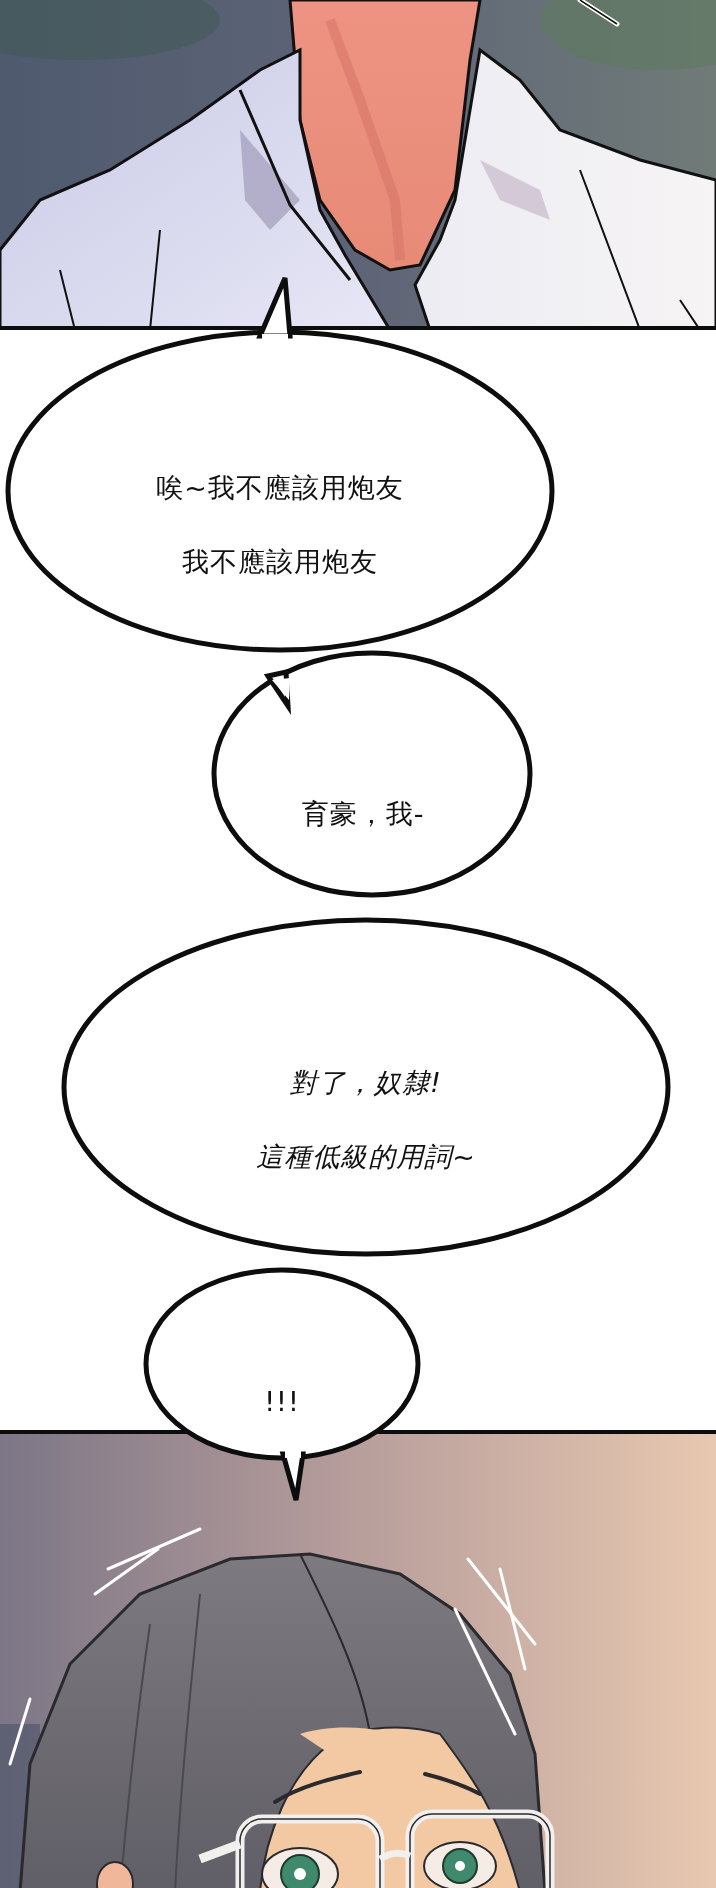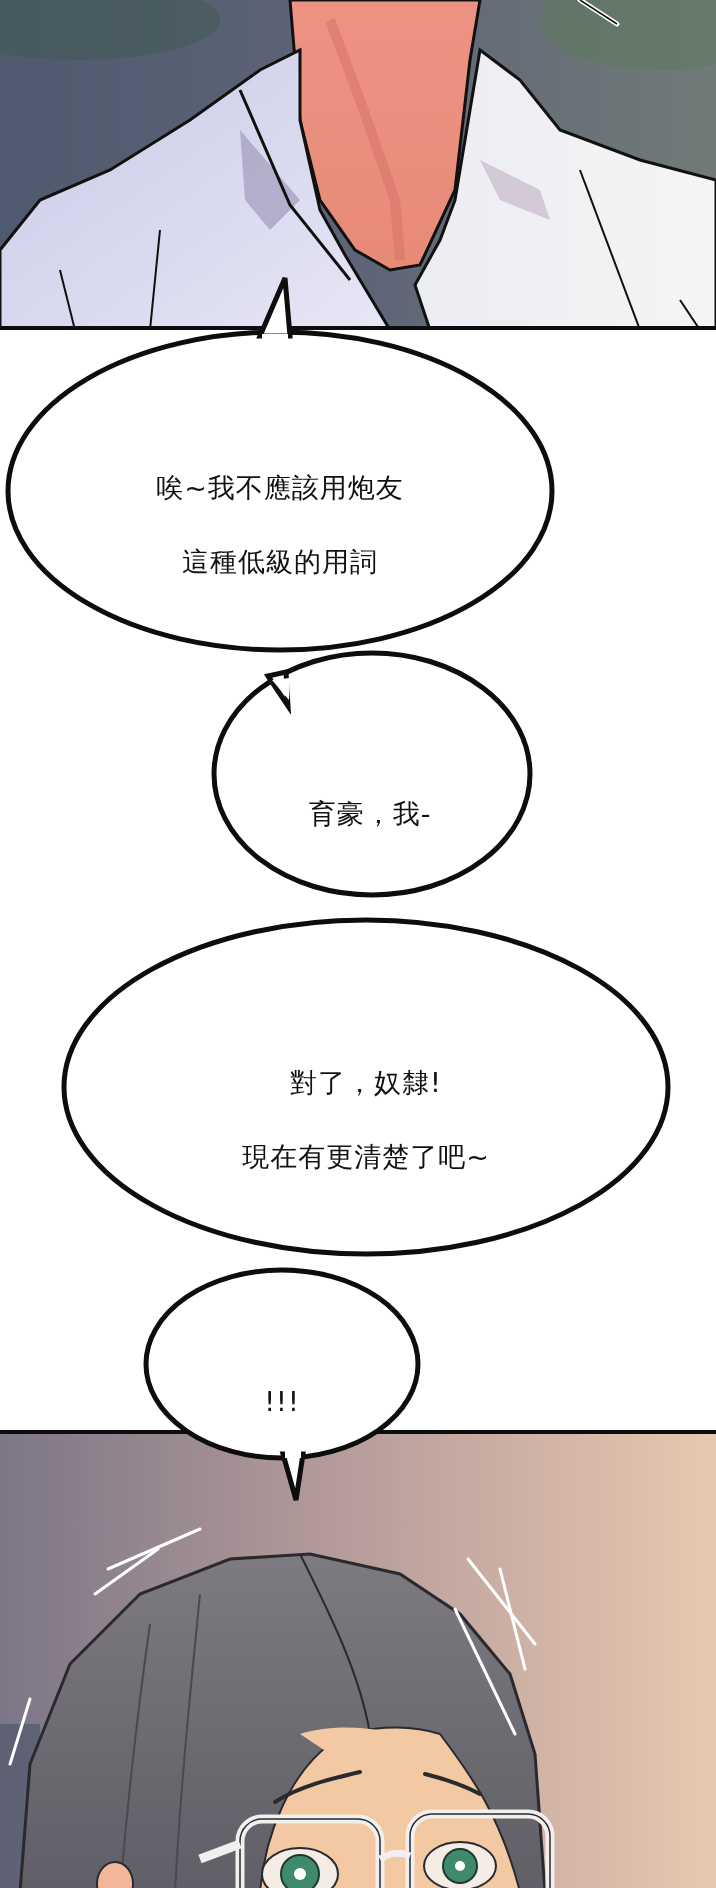--- a/index.html
+++ b/index.html
@@ -142,28 +142,28 @@
 
     <g>
       <ellipse cx="282" cy="1364" rx="136" ry="94" fill="#fff" stroke="#0d0d0d" stroke-width="5"></ellipse>
       <path d="M283 1454 L296 1500 L303 1454 Z" fill="#fff" stroke="#0d0d0d" stroke-width="5"></path>
       <rect x="285" y="1448" width="16" height="10" fill="#fff"></rect>
     </g>
   </svg>
 
   <div class="bubble-text" style="left:80px; top:432px; width:400px;">
     <span>唉~我不應該用炮友</span>
-    <span>這種低級的用詞</span>
+    <span>我不應該用炮友</span>
   </div>
 
-  <div class="bubble-text" style="left:260px; top:758px; width:220px;">
+  <div class="bubble-text" style="left:253px; top:758px; width:220px;">
     <span>育豪，我-</span>
   </div>
 
-  <div class="bubble-text" style="left:166px; top:1027px; width:400px;">
+  <div class="bubble-text" style="left:166px; top:1027px; width:400px;font-style:italic;">
     <span>對了，奴隸!</span>
-    <span>現在有更清楚了吧~</span>
+    <span>這種低級的用詞~</span>
   </div>
 
   <div class="bubble-text" style="left:232px; top:1346px; width:100px;">
     <span>!!!</span>
   </div>
 </div>
 
 </body></html>

